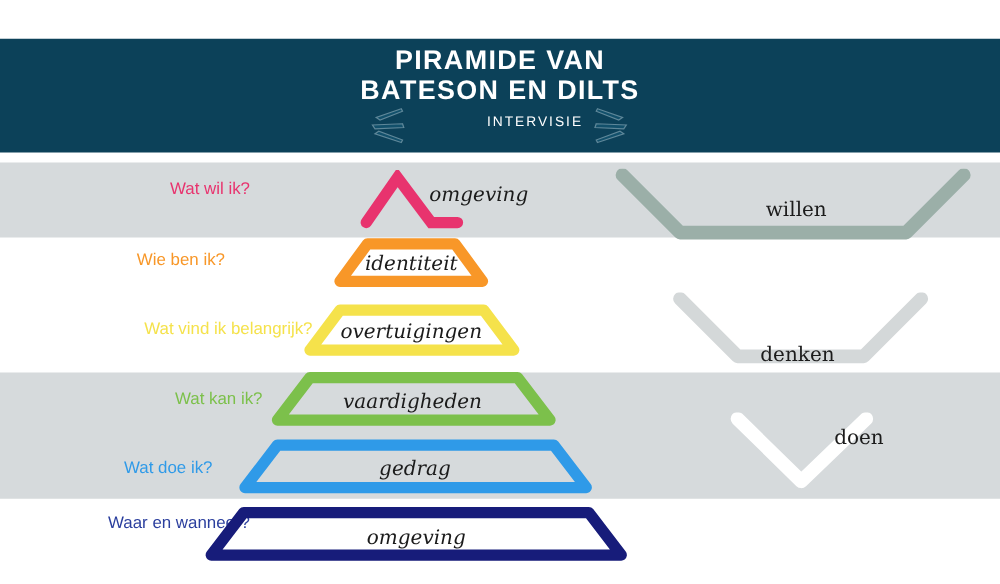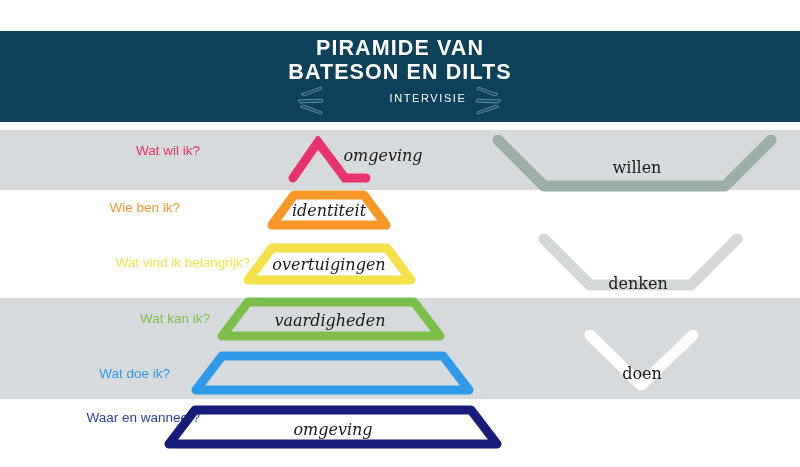--- a/index.html
+++ b/index.html
@@ -101,21 +101,21 @@
   <div class="bracket-word" style="left:572px;top:158px;width:130px;">willen</div>
 
   <svg style="position:absolute;left:538px;top:234px;width:205px;height:62px;" viewBox="0 0 205 62">
     <polyline points="6,5 52,51 153,51 199,5" fill="none" stroke="#d4d8d9" stroke-width="11" stroke-linecap="round" stroke-linejoin="round"></polyline>
   </svg>
   <div class="bracket-word" style="left:573px;top:258px;width:130px;margin-top:16px;">denken</div>
 
   <svg style="position:absolute;left:584px;top:330px;width:115px;height:66px;" viewBox="0 0 115 66">
     <polyline points="6,5 57,55 109,5" fill="none" stroke="#ffffff" stroke-width="11" stroke-linecap="round" stroke-linejoin="round"></polyline>
   </svg>
-  <div class="bracket-word" style="left:577px;top:364px;width:130px;">doen</div>
+  <div class="bracket-word" style="left:577px;top:340px;width:130px;text-align:right;">doen</div>
 
   <div class="q-label" style="left:40px;top:143px;width:160px;color:#e8336e;">Wat wil ik?</div>
   <svg class="shape" style="left:287px;top:136px;width:85px;height:48px;" viewBox="0 0 85 48">
     <polyline points="6,42 31,6 58,42 79,42" fill="none" stroke="#e8336e" stroke-width="9" stroke-linecap="round" stroke-linejoin="miter"></polyline>
   </svg>
   <div class="level-word" style="left:258px;top:146px;width:250px;">omgeving</div>
 
   <div class="q-label" style="left:30px;top:200px;width:150px;color:#f89728;">Wie ben ik?</div>
   <svg class="shape" style="left:266px;top:189px;width:126px;height:42px;" viewBox="0 0 126 42">
     <polyline points="6,36 28,6 98,6 120,36 6,36" fill="none" stroke="#f89728" stroke-width="9" stroke-linecap="round" stroke-linejoin="round"></polyline>
@@ -131,20 +131,21 @@
   <div class="q-label" style="left:-5px;top:311px;width:215px;color:#7cc04b;">Wat kan ik?</div>
   <svg class="shape" style="left:216px;top:296px;width:230px;height:46px;" viewBox="0 0 230 46">
     <polyline points="6,40 32,6 198,6 224,40 6,40" fill="none" stroke="#7cc04b" stroke-width="9" stroke-linecap="round" stroke-linejoin="round"></polyline>
   </svg>
   <div class="level-word" style="left:235px;top:311px;width:190px;">vaardigheden</div>
 
   <div class="q-label" style="left:-25px;top:366px;width:195px;color:#2f9ae8;">Wat doe ik?</div>
   <svg class="shape" style="left:190px;top:350px;width:285px;height:46px;" viewBox="0 0 285 46">
     <polyline points="6,40 32,6 253,6 279,40 6,40" fill="none" stroke="#2f9ae8" stroke-width="9" stroke-linecap="round" stroke-linejoin="round"></polyline>
   </svg>
+  <div class="level-word" style="left:237px;top:365px;width:190px;">gedrag</div>
 
   <div class="q-label" style="left:-50px;top:410px;width:250px;color:#2b3f9e;">Waar en wanneer?</div>
   <svg class="shape" style="left:163px;top:404px;width:340px;height:46px;" viewBox="0 0 340 46">
     <polyline points="6,40 32,6 308,6 334,40 6,40" fill="none" stroke="#171c7a" stroke-width="9" stroke-linecap="round" stroke-linejoin="round"></polyline>
   </svg>
   <div class="level-word" style="left:238px;top:420px;width:190px;">omgeving</div>
 
 </div>
 
 </body></html>

